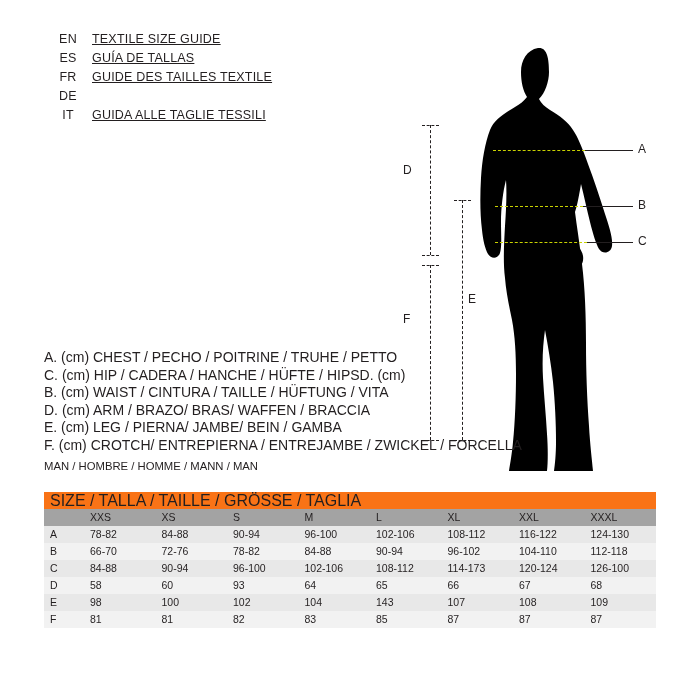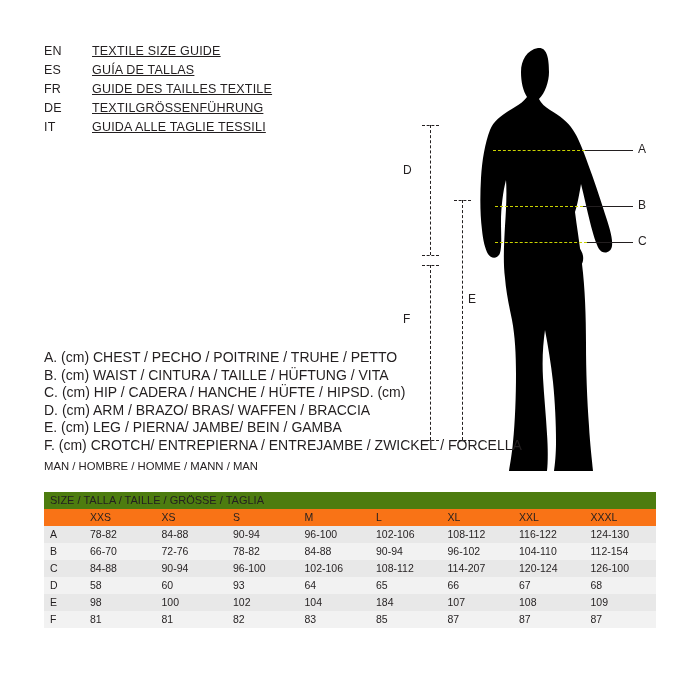--- a/index.html
+++ b/index.html
@@ -12,22 +12,23 @@
   }
   #page {
     position: relative;
     width: 700px; height: 700px;
     overflow: hidden;
   }
 
   
   .title-block {
     position: absolute;
-    left: 44px; top: 44px;
+    left: 44px; top: 32px;
     width: 330px;
+    text-align: center;
   }
   .title-row {
     display: flex;
     align-items: baseline;
     height: 19px;
     font-size: 12.5px;
     letter-spacing: .2px;
   }
   .title-lang { width: 48px; flex: 0 0 48px; }
   .title-text { white-space: nowrap; text-decoration: underline; }
@@ -103,25 +104,25 @@
     font-size: 10.5px;
   }
   table.sizes th, table.sizes td {
     text-align: left;
     padding: 0 0 0 6px;
     height: 17px;
     font-weight: normal;
     line-height: 17px;
   }
   .hdr-row th {
-    background: #4d7c0f;
-    font-size: 11px;
+    background: #f97316;
+    font-size: 16px;
   }
   .sub-row td {
-    background: #f97316;
+    background: #a3a3a3;
   }
   .row-odd td { background: #e8e8e8; }
   .row-even td { background: #f2f2f2; }
   .col-label { width: 40px; }
   .col-data { width: 71.5px; }
   .hdr-span { font-size: 10.5px; }
 </style>
 </head>
 <body>
 
@@ -135,21 +136,20 @@
     <div class="title-row">
       <span class="title-lang">ES</span>
       <span class="title-text">GUÍA DE TALLAS</span>
     </div>
     <div class="title-row">
       <span class="title-lang">FR</span>
       <span class="title-text">GUIDE DES TAILLES TEXTILE</span>
     </div>
     <div class="title-row">
       <span class="title-lang">DE</span>
-      <span class="title-text">TEXTILGRÖSSENFÜHRUNG</span>
     </div>
     <div class="title-row">
       <span class="title-lang">IT</span>
       <span class="title-text">GUIDA ALLE TAGLIE TESSILI</span>
     </div>
   </div>
 
   <div class="diagram">
 
     <div class="silhouette">
@@ -223,22 +223,22 @@
     <div class="dlabel" style="left:88px; top:262px;">E</div>
 
     <div class="vert-dash" style="left:50px; top:235px; height:175px;"></div>
     <div class="cap" style="left:42px; top:235px; width:17px;"></div>
     <div class="cap" style="left:42px; top:410px; width:17px;"></div>
     <div class="dlabel" style="left:23px; top:282px;">F</div>
   </div>
 
   <div class="legend-block">
     <div class="legend-row">A. (cm) CHEST / PECHO / POITRINE / TRUHE / PETTO</div>
+    <div class="legend-row">C. (cm) HIP / CADERA / HANCHE / HÜFTE / HIPSD. (cm)</div>
     <div class="legend-row">B. (cm) WAIST / CINTURA / TAILLE / HÜFTUNG / VITA</div>
-    <div class="legend-row">C. (cm) HIP / CADERA / HANCHE / HÜFTE / HIPSD. (cm)</div>
     <div class="legend-row">D. (cm) ARM / BRAZO/ BRAS/ WAFFEN / BRACCIA</div>
     <div class="legend-row">E. (cm) LEG / PIERNA/ JAMBE/ BEIN / GAMBA</div>
     <div class="legend-row">F. (cm) CROTCH/ ENTREPIERNA / ENTREJAMBE / ZWICKEL / FORCELLA</div>
   </div>
 
   <div class="legend-gender">MAN / HOMBRE / HOMME / MANN / MAN</div>
 
   <div class="table-wrap">
     <table class="sizes">
       <thead>
@@ -273,31 +273,31 @@
 
         <tr class="row-even">
           <td class="col-label">B</td>
           <td class="col-data">66-70</td>
           <td class="col-data">72-76</td>
           <td class="col-data">78-82</td>
           <td class="col-data">84-88</td>
           <td class="col-data">90-94</td>
           <td class="col-data">96-102</td>
           <td class="col-data">104-110</td>
-          <td class="col-data">112-154</td>
+          <td class="col-data">112-118</td>
         </tr>
 
         <tr class="row-odd">
           <td class="col-label">C</td>
           <td class="col-data">84-88</td>
           <td class="col-data">90-94</td>
           <td class="col-data">96-100</td>
           <td class="col-data">102-106</td>
           <td class="col-data">108-112</td>
-          <td class="col-data">114-207</td>
+          <td class="col-data">114-173</td>
           <td class="col-data">120-124</td>
           <td class="col-data">126-100</td>
         </tr>
 
         <tr class="row-even">
           <td class="col-label">D</td>
           <td class="col-data">58</td>
           <td class="col-data">60</td>
           <td class="col-data">93</td>
           <td class="col-data">64</td>
@@ -306,21 +306,21 @@
           <td class="col-data">67</td>
           <td class="col-data">68</td>
         </tr>
 
         <tr class="row-odd">
           <td class="col-label">E</td>
           <td class="col-data">98</td>
           <td class="col-data">100</td>
           <td class="col-data">102</td>
           <td class="col-data">104</td>
-          <td class="col-data">184</td>
+          <td class="col-data">143</td>
           <td class="col-data">107</td>
           <td class="col-data">108</td>
           <td class="col-data">109</td>
         </tr>
 
         <tr class="row-even">
           <td class="col-label">F</td>
           <td class="col-data">81</td>
           <td class="col-data">81</td>
           <td class="col-data">82</td>

